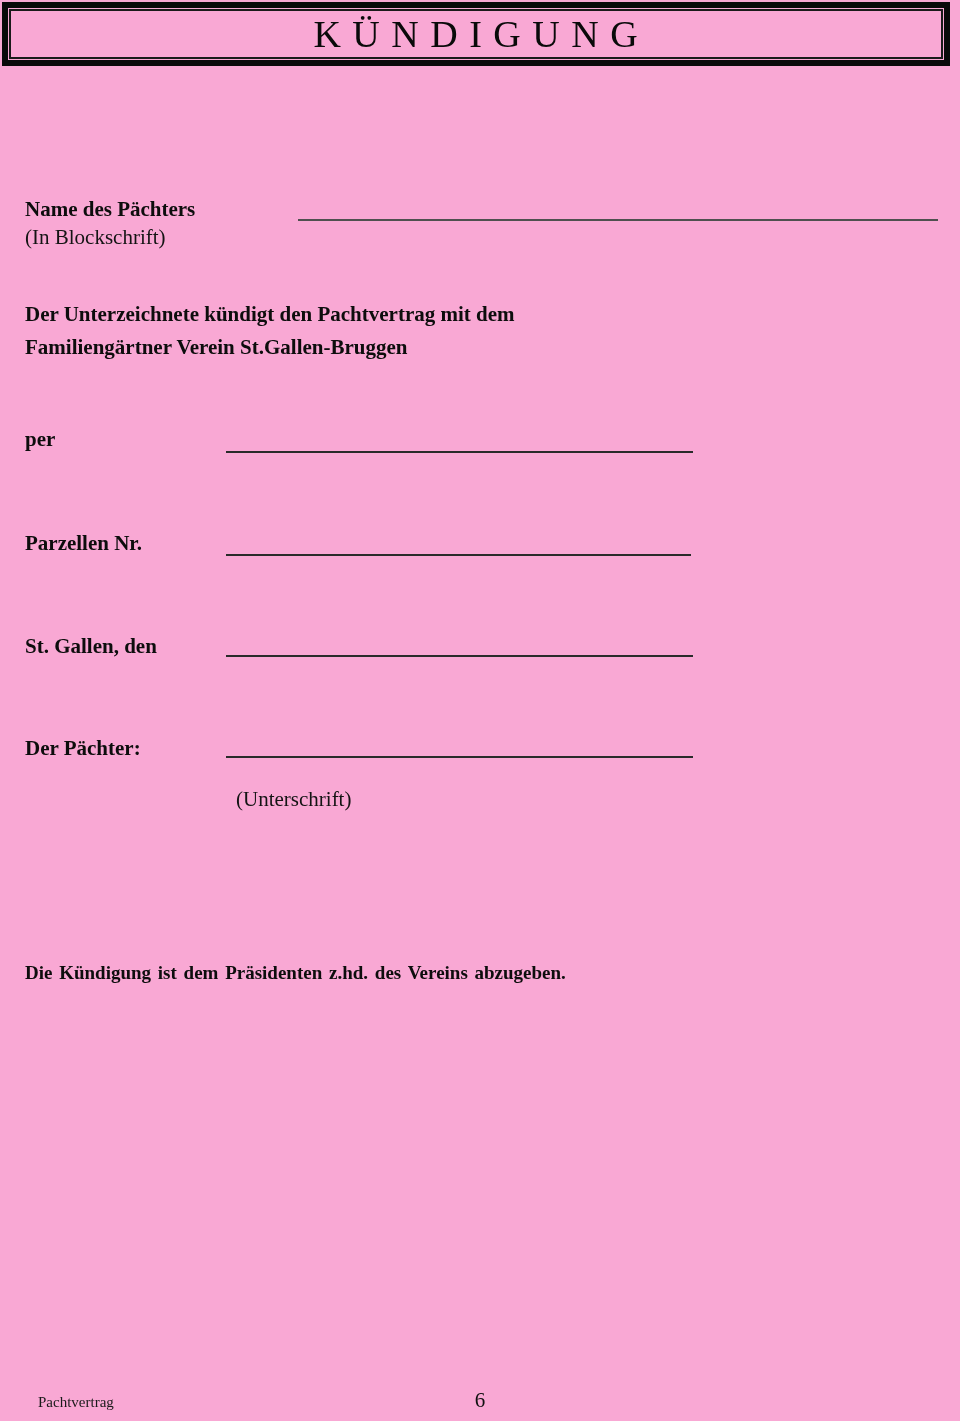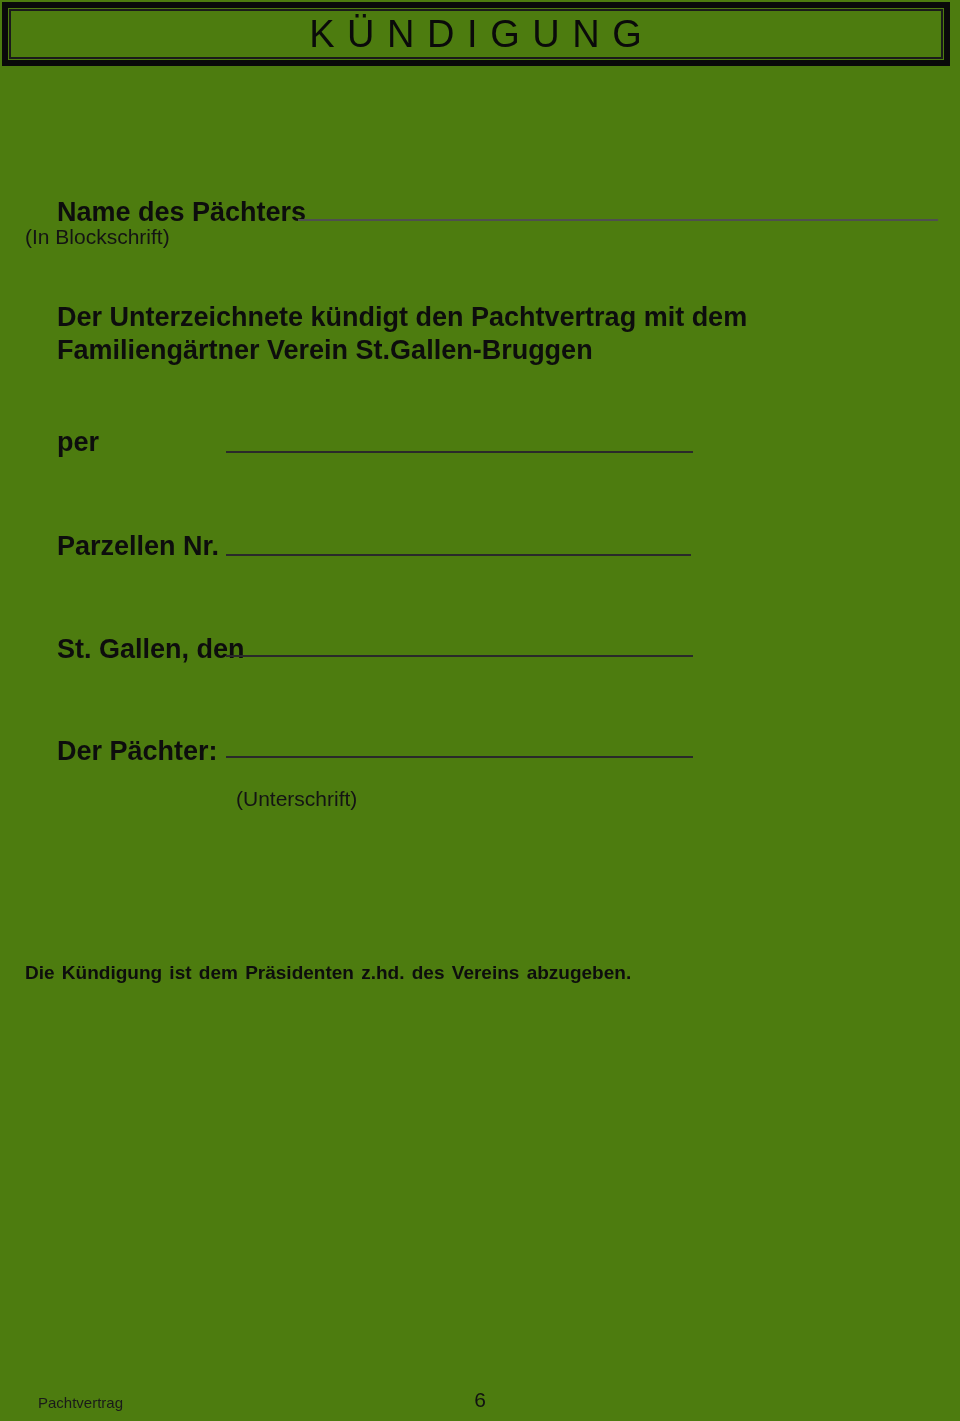--- a/index.html
+++ b/index.html
@@ -4,22 +4,22 @@
 <style>
   html, body {
     margin: 0;
     padding: 0;
     background: #ffffff;
   }
   .page {
     position: relative;
     width: 960px;
     height: 1421px;
-    background: #4d7c0f;
-    font-family: Liberation Sans, sans-serif;
+    background: #f9a8d4;
+    font-family: Liberation Serif, serif;
     color: #0d0d0d;
     overflow: hidden;
   }
   .title-box {
     position: absolute;
     left: 2px;
     top: 2px;
     width: 936px;
     height: 52px;
     border: 6px solid #0a0a0a;
@@ -34,24 +34,23 @@
   }
   .title-text {
     font-size: 38px;
     font-weight: 400;
     letter-spacing: 1px;
     white-space: nowrap;
     color: #0a0a0a;
   }
   .label {
     position: absolute;
-    font-size: 27px;
+    font-size: 21px;
     font-weight: 700;
     white-space: nowrap;
-    margin-left: 32px;
   }
   .plain {
     position: absolute;
     font-size: 21px;
     font-weight: 400;
     white-space: nowrap;
     color: #141414;
   }
   .sig-line {
     position: absolute;

